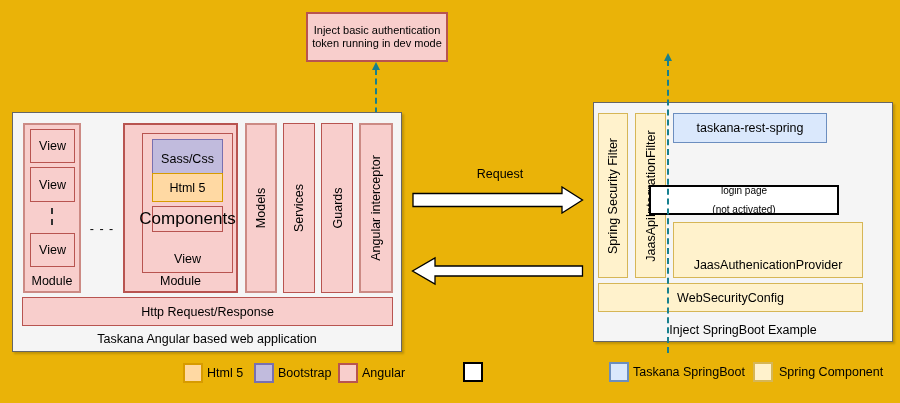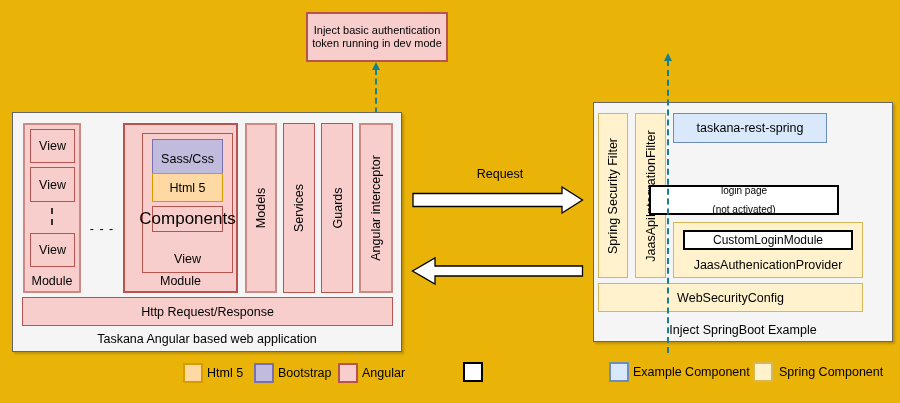--- a/index.html
+++ b/index.html
@@ -159,29 +159,28 @@
     <span>Spring Security Filter</span>
   </div>
   <div id="filter2" class="abs yellow vbar center">
     <span>JaasApiIntegrationFilter</span>
   </div>
 
   <div id="rest-box" class="abs center">taskana-rest-spring</div>
   <div id="login-box" class="abs center">login page
 (not activated)</div>
   <div id="provider-box" class="abs yellow"></div>
-  <div id="custom-login-box" class="abs center">CustomLoginModule</div>
   <div id="provider-label" class="abs center">JaasAuthenicationProvider</div>
   <div id="websec-box" class="abs yellow center">WebSecurityConfig</div>
 
   <div id="sw-html5" class="abs swatch"></div>
   <div id="lb-html5" class="abs legend-label">Html 5</div>
   <div id="sw-bootstrap" class="abs swatch"></div>
   <div id="lb-bootstrap" class="abs legend-label">Bootstrap</div>
   <div id="sw-angular" class="abs swatch"></div>
   <div id="lb-angular" class="abs legend-label">Angular</div>
   <div id="sw-custom" class="abs swatch"></div>
   <div id="sw-taskana" class="abs swatch"></div>
-  <div id="lb-taskana" class="abs legend-label">Example Component</div>
+  <div id="lb-taskana" class="abs legend-label">Taskana SpringBoot</div>
   <div id="sw-spring" class="abs swatch"></div>
   <div id="lb-spring" class="abs legend-label">Spring Component</div>
 
 </div>
 
 </body></html>

